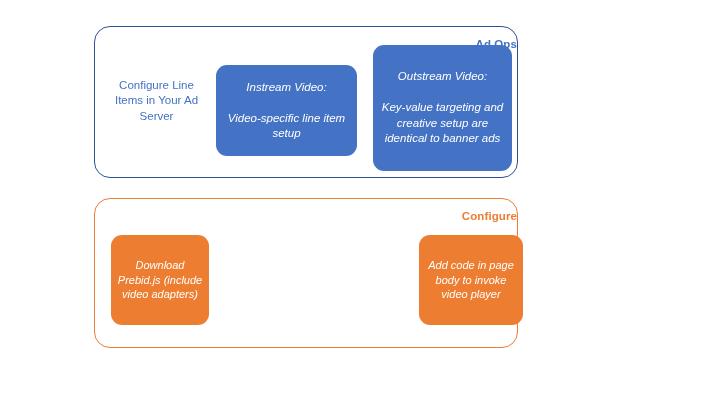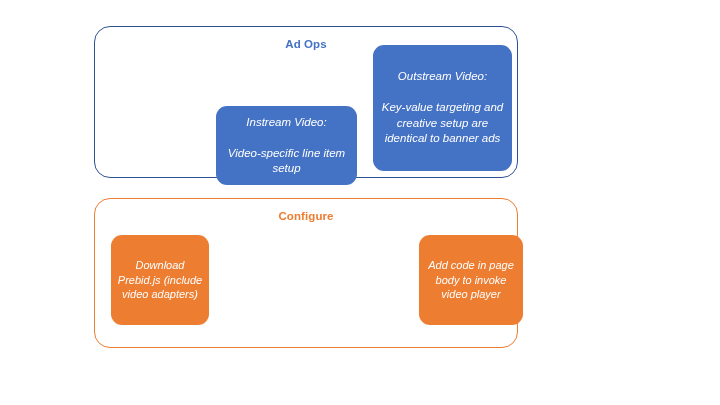--- a/index.html
+++ b/index.html
@@ -44,21 +44,21 @@
     width: 424px;
     height: 150px;
     border-color: #ED7D31;
   }
 
   
   .group-title {
     position: absolute;
     left: 0;
     width: 100%;
-    text-align: center;
+    text-align: right;
     font-weight: bold;
     font-size: 11.5px;
     letter-spacing: 0.1px;
     line-height: 14px;
     white-space: nowrap;
   }
   #adops-title {
     top: 10px;
     color: #4472C4;
   }
@@ -106,24 +106,23 @@
     display: block;
     width: 100%;
     white-space: pre-line;
   }
 
   
   #instream-box {
     left: 216px;
     top: 65px;
     width: 141px;
-    height: 79px;
+    height: 91px;
     font-size: 11.5px;
     line-height: 15.5px;
-    margin-top: 41px;
   }
   #outstream-box {
     left: 373px;
     top: 45px;
     width: 139px;
     height: 126px;
     font-size: 11.5px;
     line-height: 15.5px;
   }
 
@@ -143,20 +142,23 @@
 <body>
 
 <div id="canvas">
 
   <div class="group" id="adops-group">
 
     <div class="group-title" id="adops-title">Ad Ops</div>
 
   </div>
 
+  <div class="plain-node" id="configure-node">
+    <span class="box-text">Configure Line Items in Your Ad Server</span>
+  </div>
 
   <div class="box box-blue" id="instream-box">
     <span class="box-text">Instream Video:
 
 Video-specific line item setup</span>
   </div>
 
   <div class="box box-blue" id="outstream-box">
     <span class="box-text">Outstream Video:
 

